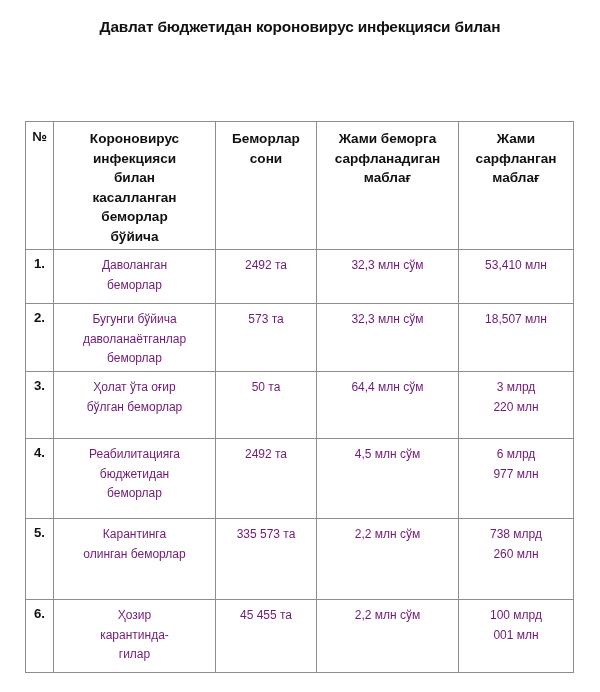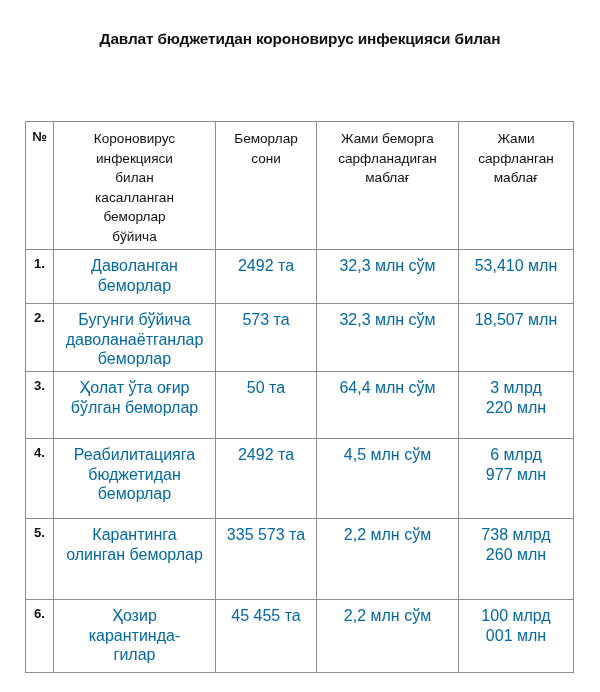--- a/index.html
+++ b/index.html
@@ -20,21 +20,21 @@
     position: relative;
     width: 600px;
     height: 692px;
     box-sizing: border-box;
   }
 
   
   .title-block {
     position: absolute;
     left: 28px;
-    top: 26px;
+    top: 14px;
     width: 544px;
     text-align: center;
   }
   .title-line {
     display: block;
     font-size: 15.4px;
     font-weight: bold;
     line-height: 26px;
     letter-spacing: -0.15px;
     color: #111111;
@@ -64,39 +64,39 @@
   col.c-count { width: 101px; }
   col.c-per   { width: 142px; }
   col.c-total { width: 115px; }
 
   
   thead th {
     height: 127px;
   }
   .hd {
     font-size: 13.6px;
-    font-weight: normal;
+    font-weight: bold;
     line-height: 19.5px;
     padding: 7px 3px 0 3px;
     color: #111111;
   }
   .hd-num {
     font-size: 13.2px;
     font-weight: bold;
     text-align: center;
     padding-top: 7px;
   }
 
   
   .cell {
-    font-size: 16px;
+    font-size: 12px;
     line-height: 19.5px;
     text-align: center;
     padding: 6px 3px 0 3px;
-    color: #0369a1;
+    color: #701a75;
     font-weight: normal;
   }
   .cell-num {
     font-size: 13.2px;
     font-weight: bold;
     text-align: center;
     padding: 6px 2px 0 2px;
     color: #111111;
   }
 

